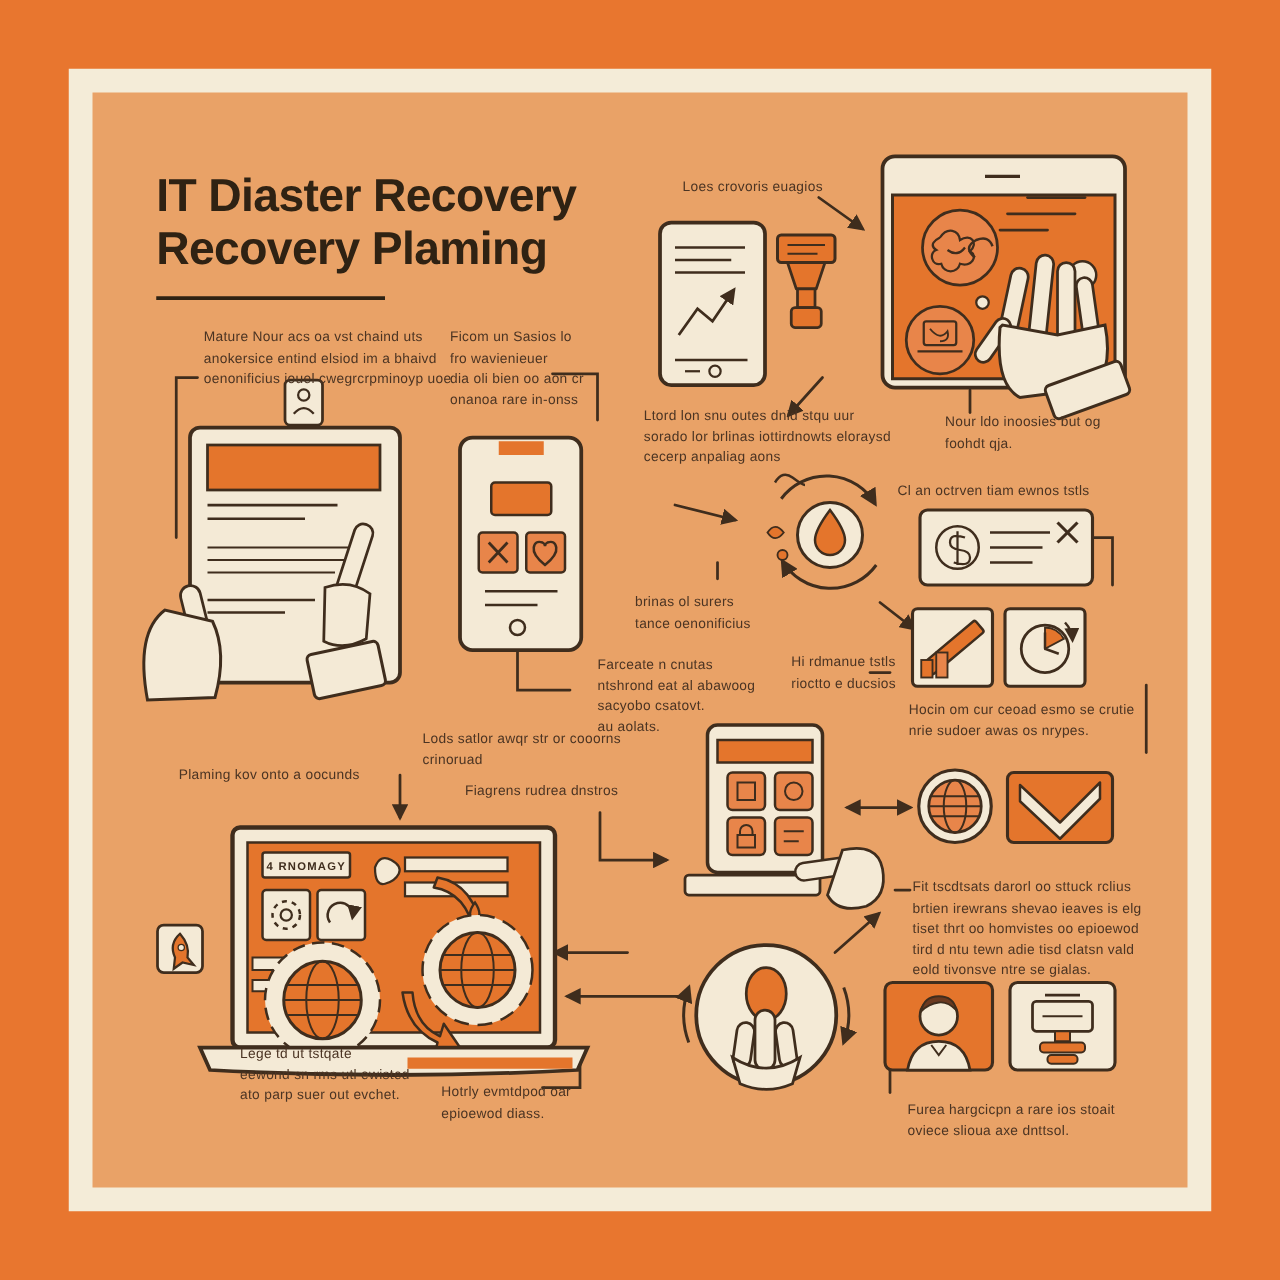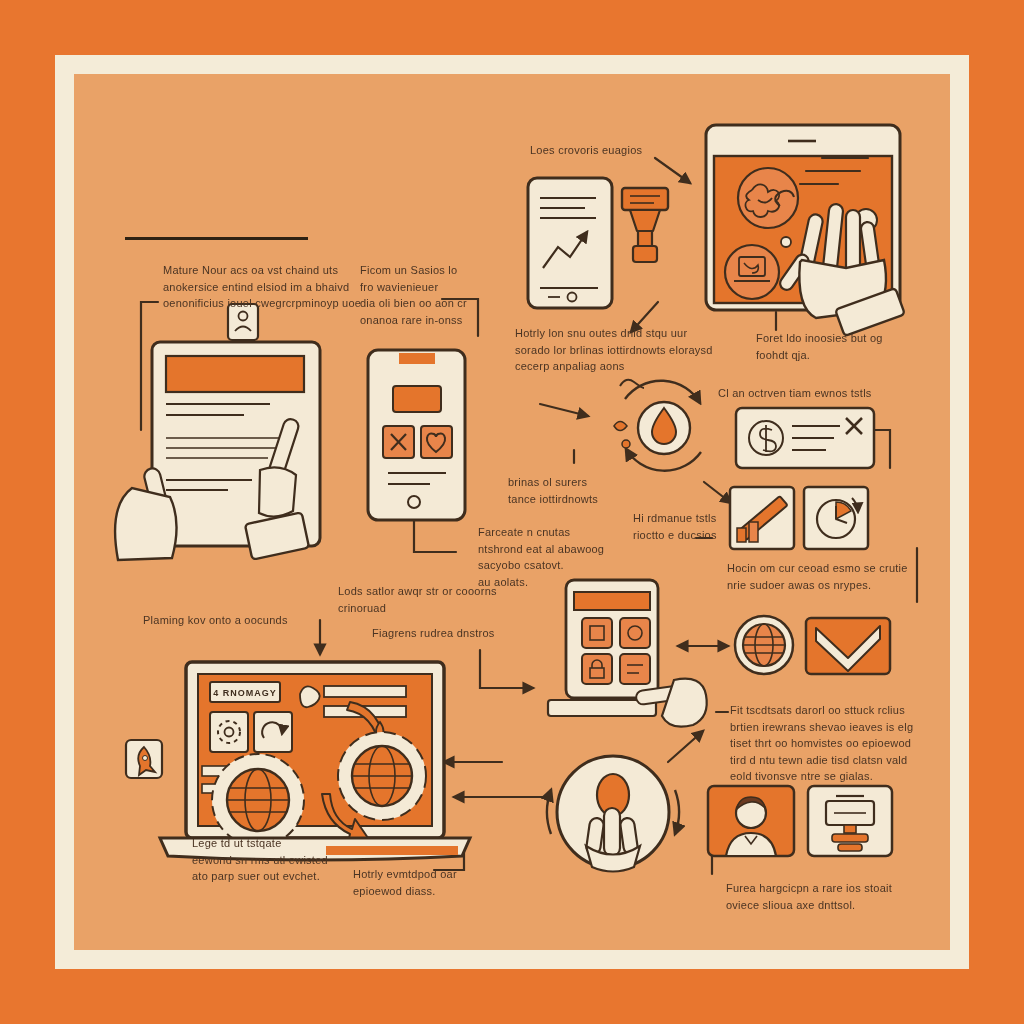--- a/index.html
+++ b/index.html
@@ -301,44 +301,46 @@
     <line x1="836" y1="796" x2="864" y2="796" stroke="#3f2d1d" stroke-width="2.2"></line>
     <rect x="826" y="801" width="48" height="24" rx="3" fill="#f4ead6" stroke="#3f2d1d" stroke-width="2.2"></rect>
     <line x1="834" y1="813" x2="866" y2="813" stroke="#3f2d1d" stroke-width="1.6"></line>
     <rect x="844" y="825" width="12" height="8" fill="#e4752c" stroke="#3f2d1d" stroke-width="1.6"></rect>
     <rect x="832" y="834" width="36" height="8" rx="3" fill="#e4752c" stroke="#3f2d1d" stroke-width="1.6"></rect>
     <rect x="838" y="844" width="24" height="7" rx="3" fill="#e4752c" stroke="#3f2d1d" stroke-width="1.6"></rect>
   </g>
 </svg>
 
 <div class="title">
+  <div>IT Diaster Recovery</div>
+  <div>Recovery Plaming</div>
 </div>
 <div class="title-rule"></div>
 
-<div class="note" style="left:530px;top:142px;width:210px">Loes crovoris euagios</div>
+<div class="note" style="left:546px;top:142px;width:210px">Loes crovoris euagios</div>
 <div class="note" style="left:163px;top:262px;width:245px">Mature Nour acs oa vst chaind uts
 anokersice entind elsiod im a bhaivd
 oenonificius iouel cwegrcrpminoyp uoe</div>
 <div class="note" style="left:360px;top:262px;width:155px">Ficom un Sasios lo
 fro wavienieuer
 dia oli bien oo aon cr
 onanoa rare in-onss</div>
-<div class="note" style="left:515px;top:325px;width:235px">Hotrly lon snu outes dnid stqu uur
+<div class="note" style="left:515px;top:325px;width:235px">Ltord lon snu outes dnid stqu uur
 sorado lor brlinas iottirdnowts eloraysd
 cecerp anpaliag aons</div>
-<div class="note" style="left:756px;top:330px;width:175px">Foret ldo inoosies but og
+<div class="note" style="left:756px;top:330px;width:175px">Nour ldo inoosies but og
 foohdt qja.</div>
 <div class="note" style="left:718px;top:385px;width:195px">Cl an octrven tiam ewnos tstls</div>
 <div class="note" style="left:508px;top:474px;width:165px">brinas ol surers
-tance iottirdnowts</div>
+tance oenonificius</div>
 <div class="note" style="left:478px;top:524px;width:175px">Farceate n cnutas
 ntshrond eat al abawoog
 sacyobo csatovt.
 au aolats.</div>
-<div class="note" style="left:633px;top:510px;width:145px">Hi rdmanue tstls
+<div class="note" style="left:633px;top:522px;width:145px">Hi rdmanue tstls
 rioctto e ducsios</div>
 <div class="note" style="left:727px;top:560px;width:205px">Hocin om cur ceoad esmo se crutie
 nrie sudoer awas os nrypes.</div>
 <div class="note" style="left:338px;top:583px;width:202px">Lods satlor awqr str or cooorns crinoruad</div>
 <div class="note" style="left:143px;top:612px;width:205px">Plaming kov onto a oocunds</div>
 <div class="note" style="left:372px;top:625px;width:175px">Fiagrens rudrea dnstros</div>
 <div class="note" style="left:730px;top:702px;width:205px">Fit tscdtsats darorl oo sttuck rclius
 brtien irewrans shevao ieaves is elg
 tiset thrt oo homvistes oo epioewod
 tird d ntu tewn adie tisd clatsn vald

